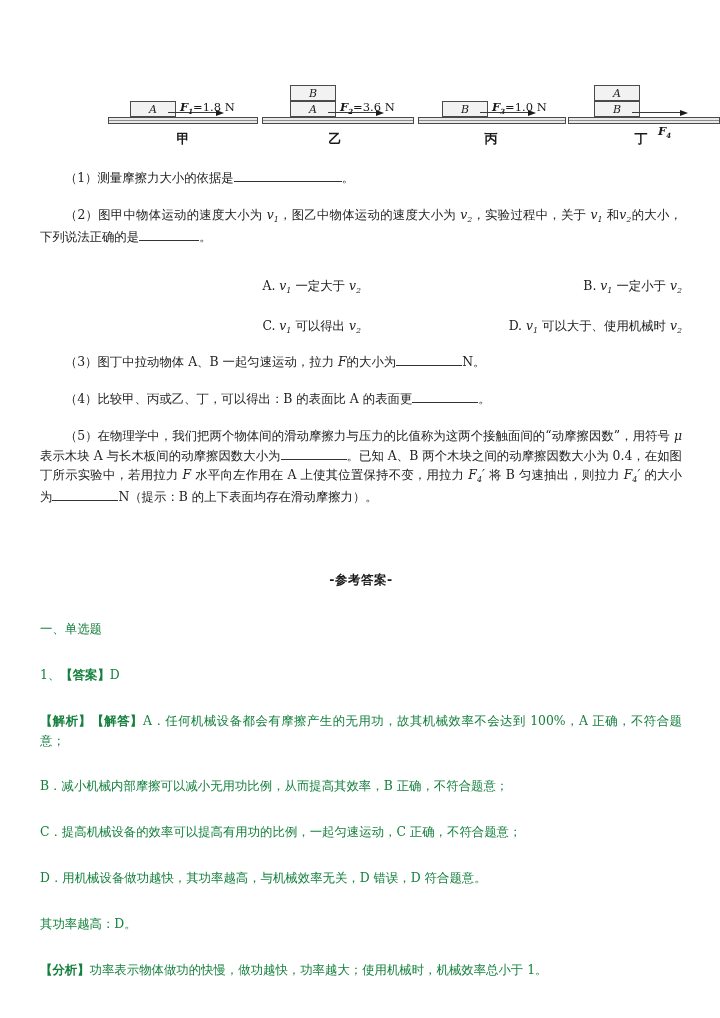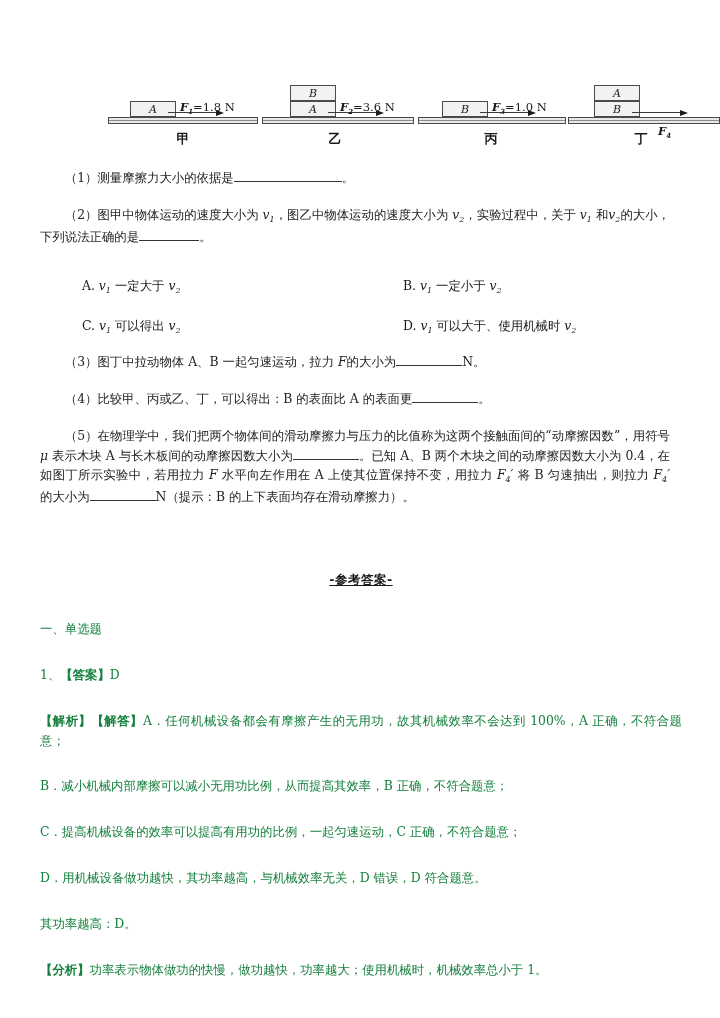--- a/index.html
+++ b/index.html
@@ -165,21 +165,21 @@
   .fig-4 .fig-caption { left: -6px; }
 
   
   .body-text {
     position: absolute;
     left: 40px;
     top: 168px;
     width: 642px;
   }
   p.para {
-    margin: 0 12px 18px 0;
+    margin: 0 0 18px 0;
     font-size: 12.4px;
     line-height: 1.55;
     text-align: justify;
     text-indent: 2em;
     color: #222;
   }
 
   .blank {
     display: inline-block;
     border-bottom: 1px solid #333;
@@ -205,38 +205,38 @@
     display: flex;
     font-size: 12.4px;
     line-height: 1.55;
     margin-bottom: 18px;
   }
   .opt {
     width: 50%;
     padding-left: 42px;
     box-sizing: border-box;
     white-space: nowrap;
+    text-align: right;
   }
 
   
   .answers {
     position: absolute;
     left: 40px;
     top: 572px;
     width: 642px;
   }
   .ans-title {
     text-align: center;
     font-family: "DejaVu Sans", "Liberation Sans", sans-serif;
     font-size: 12.5px;
     font-weight: bold;
     margin: 0 0 30px 0;
     color: #1a1a1a;
     letter-spacing: 0.5px;
-    text-decoration: underline;
   }
   p.ans {
     margin: 0 0 26px 0;
     font-size: 12.4px;
     line-height: 1.6;
     text-align: justify;
     color: #15803d;
   }
   .bold-b { font-weight: bold; }
 </style>

